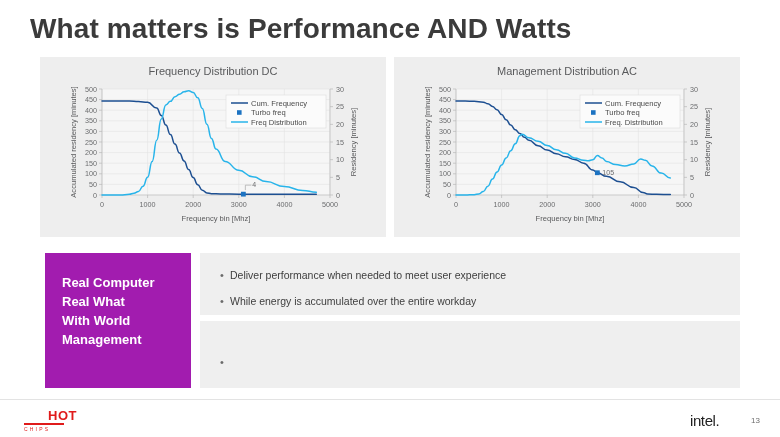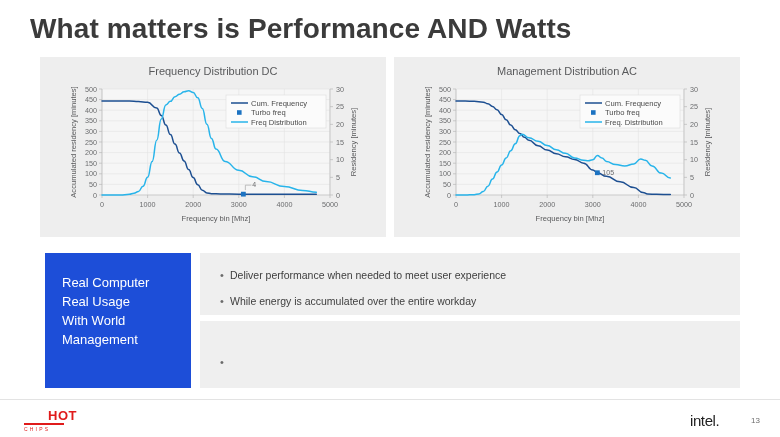--- a/index.html
+++ b/index.html
@@ -98,27 +98,27 @@
     top: 253px;
     width: 695px;
     height: 135px;
   }
   .callout-box {
     position: absolute;
     left: 0;
     top: 0;
     width: 146px;
     height: 135px;
-    background: #1d4ed8;
+    background: #a21caf;
     color: #ffffff;
     box-sizing: border-box;
     padding: 20px 4px 0 17px;
     font-size: 13px;
     line-height: 19px;
-    font-weight: 400;
+    font-weight: 700;
   }
   .bullet-card {
     position: absolute;
     left: 155px;
     width: 540px;
     background: #efefef;
     box-sizing: border-box;
   }
   .bullet-card.top { top: 0; height: 62px; padding: 14px 0 0 20px; }
   .bullet-card.bottom { top: 68px; height: 67px; padding: 33px 0 0 20px; }
@@ -382,21 +382,21 @@
         </svg>
     </div>
   </div>
 
 </div>
 
 <div class="bottom-wrap">
 
   <div class="callout-box">
     <div>Real Computer</div>
-    <div>Real Usage</div>
+    <div>Real What</div>
     <div>With World</div>
     <div>Management</div>
   </div>
 
   <div class="bullet-card top">
     <div class="bullet-row">
       <span class="bullet-dot">•</span>
       <span>Deliver performance when needed to meet user experience</span>
     </div>
     <div class="bullet-row">

